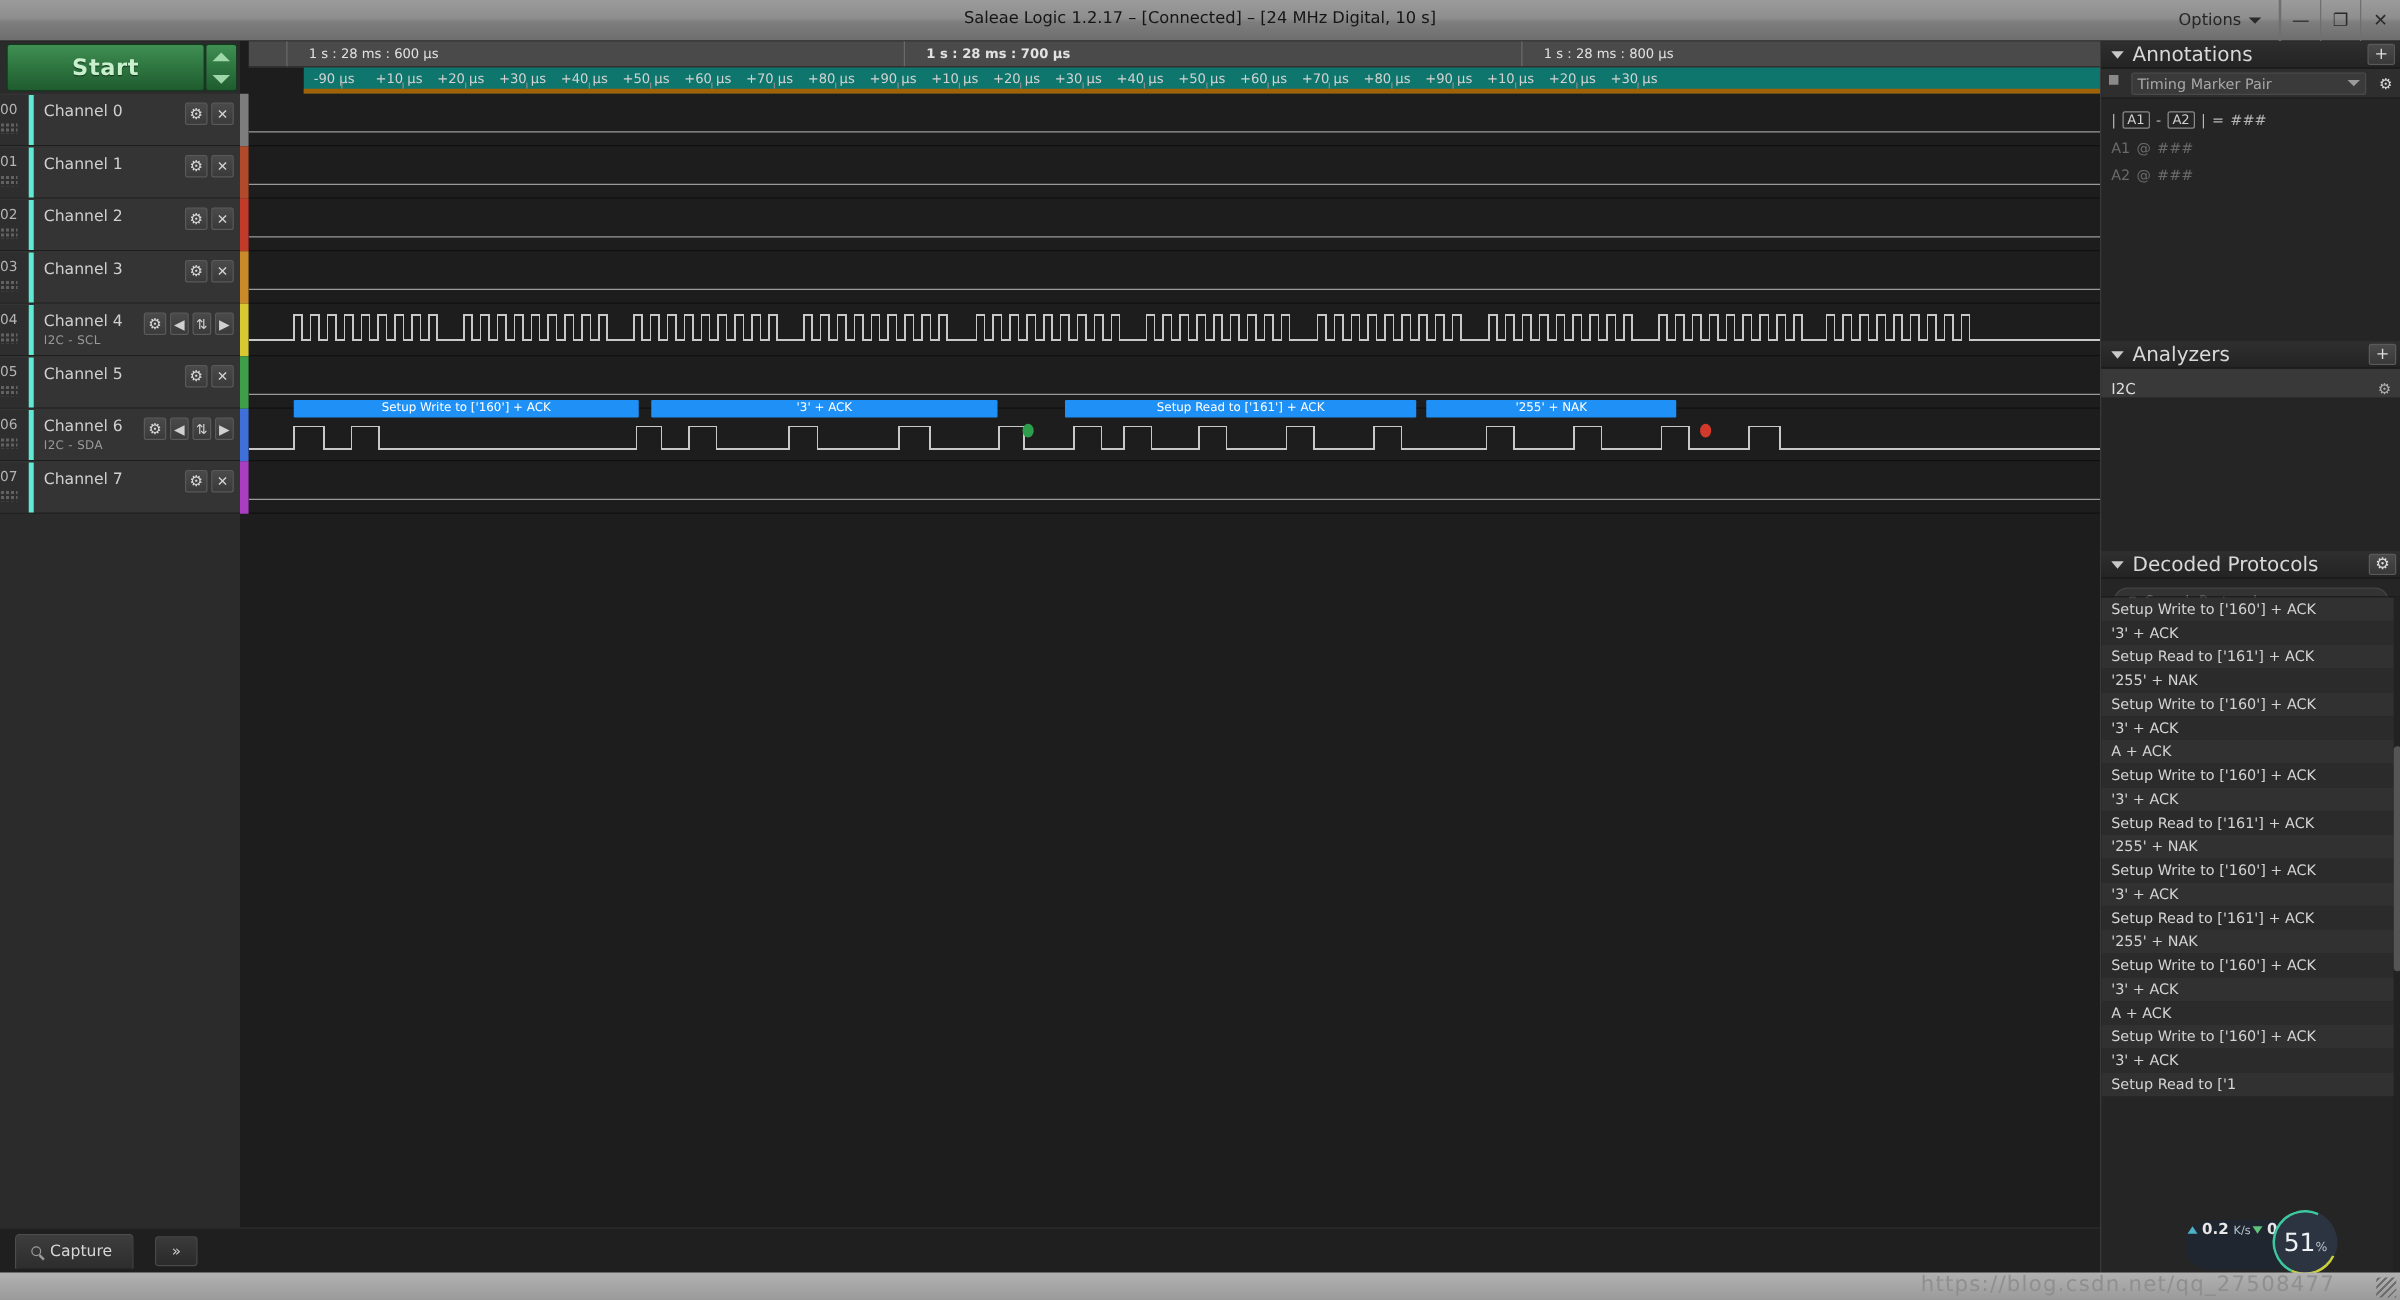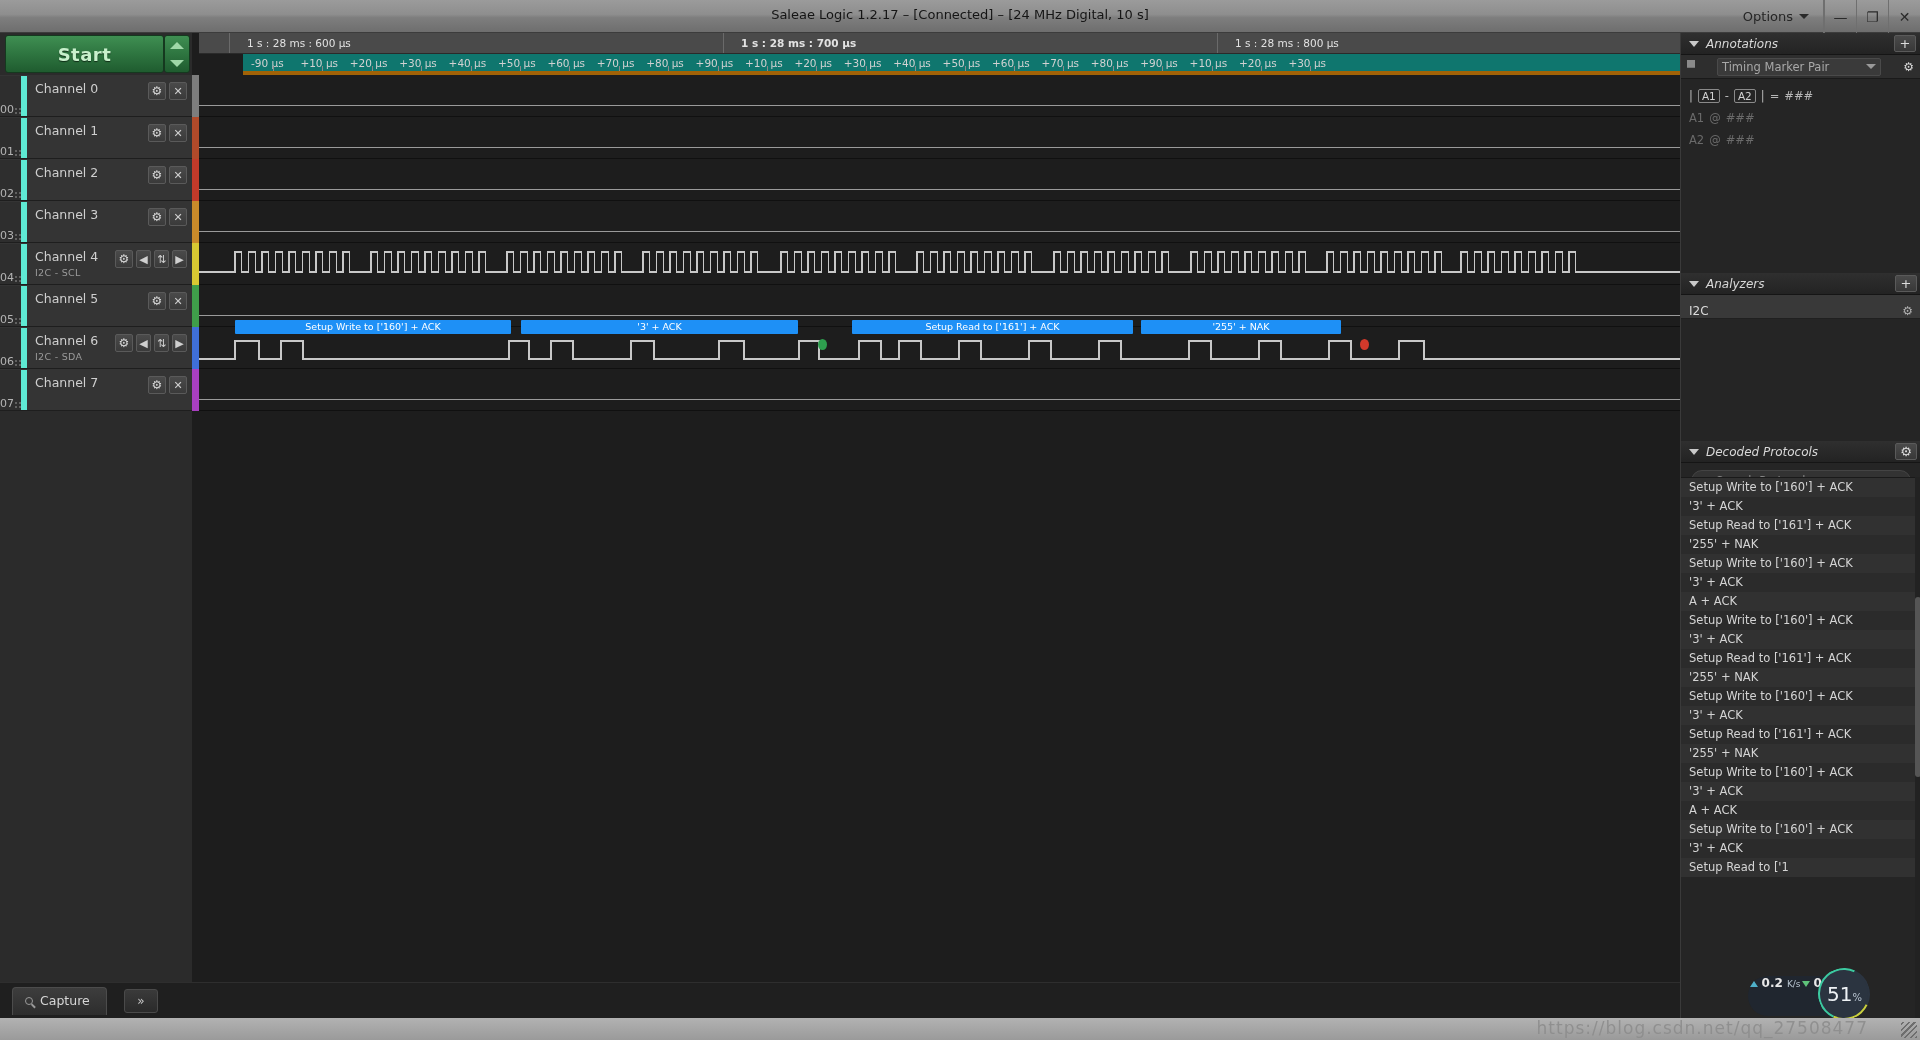--- a/index.html
+++ b/index.html
@@ -57,22 +57,22 @@
   .arr-up { width:0;height:0;border-left:7px solid transparent;border-right:7px solid transparent;border-bottom:7px solid #9fd8a8; }
   .arr-dn { width:0;height:0;border-left:7px solid transparent;border-right:7px solid transparent;border-top:7px solid #9fd8a8; }
 
   #chan-list { position: absolute; left: 0; top: 42px; width: 192px; }
   .chan-row {
     position: relative; height: 42px;
     border-bottom: 1px solid #1e1e1e; border-top: 1px solid #343434;
     background: #343434; display: flex; align-items: stretch;
   }
   .chan-num-col {
-    width: 27px; border-right: 6px solid #5eead4;
-    display: flex; flex-direction: row; align-items: flex-end; padding-top: 6px;
+    width: 27px; border-right: 4px solid #5eead4;
+    display: flex; flex-direction: column; align-items: flex-start; padding-top: 6px;
     background: #2e2e2e;
   }
   .chan-num { font-size: 11px; color: #b4b4b4; line-height: 12px; }
   .grip { margin-top: 4px; width: 14px; height: 9px;
     background-image: radial-gradient(#6a6a6a 40%, transparent 41%);
     background-size: 4px 4px; opacity: .85; }
   .chan-mid { flex: 1; padding: 5px 0 0 8px; }
   .chan-name { font-size: 12.5px; color: #cfcfcf; line-height: 16px; }
   .chan-sub { font-size: 9.5px; color: #9a9a9a; letter-spacing: .3px; margin-top: 2px; }
   .chan-btns { display: flex; align-items: flex-start; padding: 6px 5px 0 0; gap: 3px; }
@@ -168,31 +168,31 @@
   #right-panel {
     position: absolute; right: 0; top: 0; width: 240px; bottom: 22px;
     background: #252525; border-left: 1px solid #3a3a3a;
   }
   .panel-head {
     height: 22px; background: linear-gradient(to bottom,#2f2f2f,#232323);
     border-bottom: 1px solid #151515;
     display: flex; align-items: center; padding: 0 4px 0 8px;
   }
   .panel-head .tri { width:0;height:0;border-left:5px solid transparent;border-right:5px solid transparent;border-top:6px solid #c9c9c9; margin-right:7px; }
-  .panel-title { flex: 1; font-size: 12px; color: #d8d8d8; font-style: italic; }
+  .panel-title { flex: 1; font-size: 16px; color: #d8d8d8; }
   .head-btn {
     width: 22px; height: 17px; border: 1px solid #5a5a5a; border-radius: 2px;
     background: linear-gradient(to bottom,#4a4a4a,#383838);
     display: flex; align-items: center; justify-content: center;
     color: #dcdcdc; font-size: 13px; line-height: 1;
   }
 
   #ann-marker-row {
     height: 24px; background: #2e2e2e; border-bottom: 1px solid #1a1a1a;
-    display: flex; align-items: center; padding: 0 6px; gap: 22px;
+    display: flex; align-items: center; padding: 0 6px; gap: 10px;
   }
   .flag-icon { width: 8px; height: 13px; background: #8a8a8a; clip-path: polygon(0 0,100% 0,100% 60%,0 60%,0 100%); }
   #marker-select {
     flex: 1; height: 18px; background: #3a3a3a; border: 1px solid #4a4a4a;
     display: flex; align-items: center; padding: 0 4px;
     color: #a8a8a8; font-size: 11.5px; border-radius: 2px;
   }
   .sel-tri { width:0;height:0;border-left:5px solid transparent;border-right:5px solid transparent;border-top:5px solid #9a9a9a; }
 
   #ann-body { padding: 10px 8px; }

